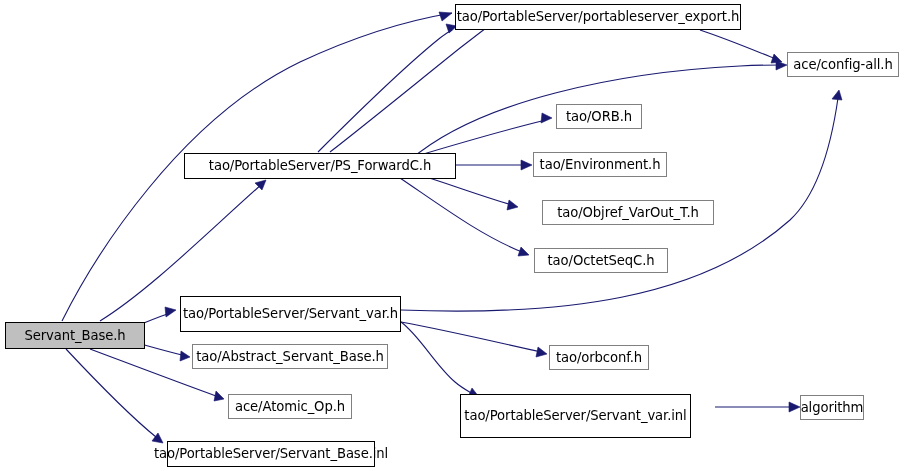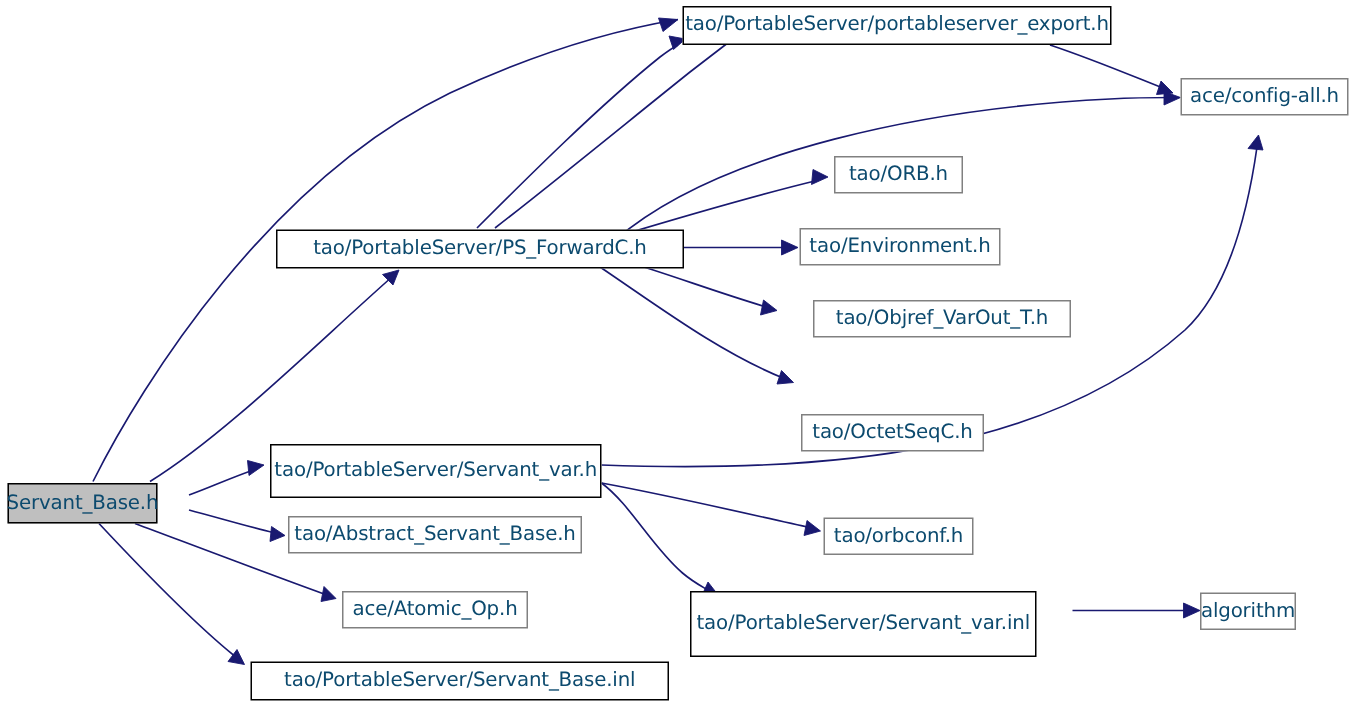--- a/index.html
+++ b/index.html
@@ -24,21 +24,21 @@
   }
   .node-box {
     position: absolute;
     box-sizing: border-box;
     display: flex;
     align-items: center;
     justify-content: center;
     white-space: nowrap;
     font-size: 13.2px;
     line-height: 1;
-    color: #0c4a6e;
+    color: #000000;
     background: #ffffff;
     border: 1px solid #808080;
     letter-spacing: -0.1px;
   }
   .node-box.emph {
     border: 1px solid #000000;
   }
   .node-box.root {
     border: 1px solid #000000;
     background: #bfbfbf;
@@ -126,29 +126,29 @@
       <g>
         <path class="edge-path" d="M 401,322 C 420,336 435,365 455,382 C 462,388 468,391 473,394"></path>
         <path class="edge-head" d="M 479,397 l -7,-9 l -4,9 z"></path>
       </g>
       <g>
         <path class="edge-path" d="M 715,407 L 793,407"></path>
         <path class="edge-head" d="M 800,407 l -11,-5 l 0,10 z"></path>
       </g>
     </svg>
   <div id="nodes-layer">
-      <div class="node-box root" style="left: 5px; top: 322px; width: 100px; height: 27px;">Servant_Base.h</div>
+      <div class="node-box root" style="left: 5px; top: 322px; width: 140px; height: 27px;">Servant_Base.h</div>
       <div class="node-box emph" style="left: 184px; top: 153px; width: 272px; height: 26px;">tao/PortableServer/PS_ForwardC.h</div>
       <div class="node-box emph" style="left: 455px; top: 4px; width: 286px; height: 26px;">tao/PortableServer/portableserver_export.h</div>
       <div class="node-box" style="left: 787px; top: 52px; width: 112px; height: 25px;">ace/config-all.h</div>
       <div class="node-box" style="left: 556px; top: 104px; width: 86px; height: 25px;">tao/ORB.h</div>
       <div class="node-box" style="left: 533px; top: 152px; width: 134px; height: 25px;">tao/Environment.h</div>
       <div class="node-box" style="left: 542px; top: 200px; width: 172px; height: 25px;">tao/Objref_VarOut_T.h</div>
-      <div class="node-box" style="left: 534px; top: 248px; width: 122px; height: 25px; margin-top: 28px;">tao/OctetSeqC.h</div>
+      <div class="node-box" style="left: 534px; top: 248px; width: 134px; height: 25px;">tao/OctetSeqC.h</div>
       <div class="node-box emph" style="left: 180px; top: 296px; width: 221px; height: 36px;">tao/PortableServer/Servant_var.h</div>
       <div class="node-box" style="left: 192px; top: 344px; width: 196px; height: 25px;">tao/Abstract_Servant_Base.h</div>
       <div class="node-box" style="left: 228px; top: 394px; width: 124px; height: 25px;">ace/Atomic_Op.h</div>
       <div class="node-box" style="left: 549px; top: 345px; width: 100px; height: 25px;">tao/orbconf.h</div>
-      <div class="node-box emph" style="left: 167px; top: 441px; width: 279px; height: 26px;">tao/PortableServer/Servant_Base.inl</div>
+      <div class="node-box emph" style="left: 167px; top: 441px; width: 208px; height: 26px;">tao/PortableServer/Servant_Base.inl</div>
       <div class="node-box emph" style="left: 460px; top: 394px; width: 231px; height: 44px; text-align: right;">tao/PortableServer/Servant_var.inl</div>
       <div class="node-box" style="left: 800px; top: 395px; width: 64px; height: 25px;">algorithm</div>
     </div>
 </div>
 
 </body></html>

